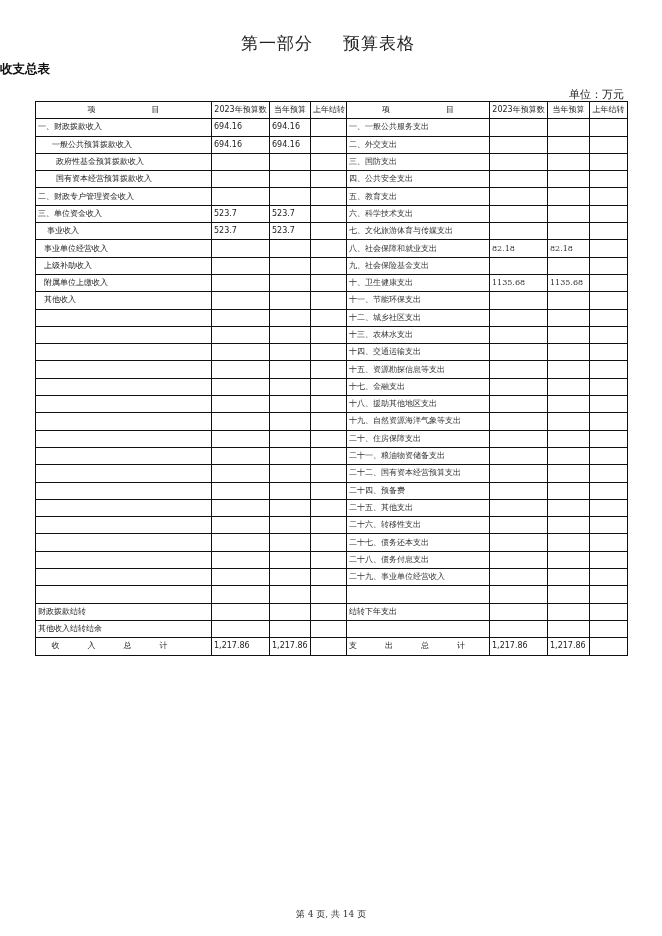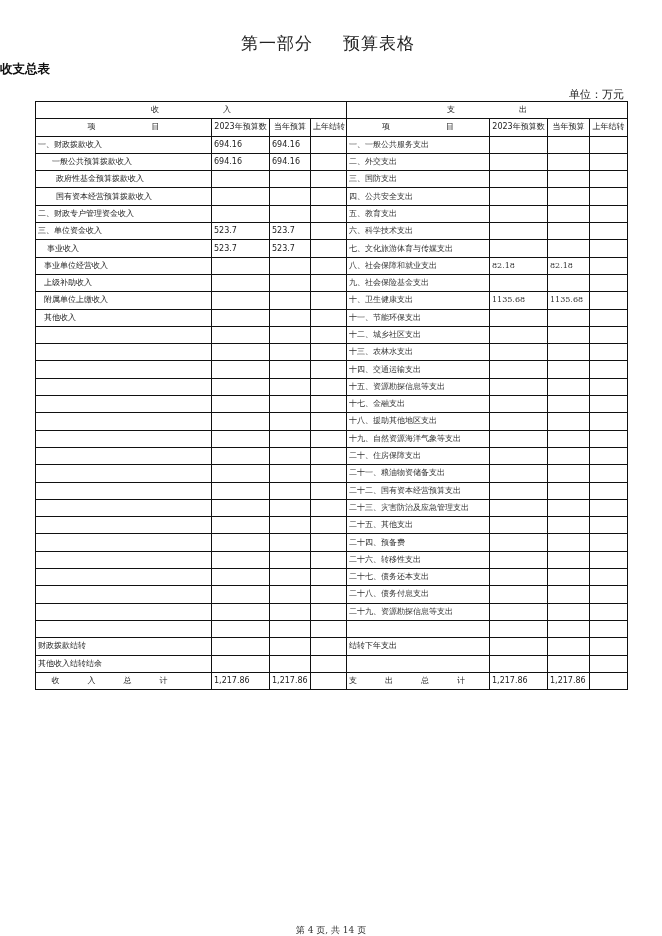--- a/index.html
+++ b/index.html
@@ -17,21 +17,21 @@
                   white-space:nowrap; overflow:hidden; line-height:16px; }
   .serif { font-family:"DejaVu Serif", serif; font-size:7.8px; color:#333; }
   .num { }
   .numl { text-align:left; }
   .center { text-align:center; }
   .ind1 { padding-left:16px !important; }
   .ind2 { padding-left:20px !important; }
   .ind3 { padding-left:11px !important; }
   .ind4 { padding-left:8px !important; }
   .footer { position:absolute; top:908px; left:0; width:662px; text-align:center;
-            font-family:"DejaVu Serif", serif; font-size:9px; color:#333;margin-top:16px; }
+            font-family:"DejaVu Serif", serif; font-size:9px; color:#333; }
   .sp { letter-spacing:7px; }
   .sp2 { letter-spacing:28px; }
 </style>
 </head>
 <body>
 
 <div class="title"><span>第一部分</span><span class="gap"></span><span>预算表格</span></div>
 <div class="subtitle">收支总表</div>
 <div class="unit">单位：万元</div>
 
@@ -41,24 +41,20 @@
       <col style="width:58px">
       <col style="width:41px">
       <col style="width:36px">
     <col style="width:143px">
       <col style="width:58px">
       <col style="width:42px">
       <col style="width:38px">
   </colgroup>
   <tbody id="tbody">
     <tr>
-      <td colspan="4" class="center">收　　　　　　　　入</td>
-      <td colspan="4" class="center">支　　　　　　　　出</td>
-    </tr>
-    <tr>
       <td class="center">项　　　　　　　目</td>
       <td class="center">2023年预算数</td>
       <td class="center">当年预算</td>
       <td class="center">上年结转</td>
       <td class="center">项　　　　　　　目</td>
       <td class="center">2023年预算数</td>
       <td class="center">当年预算</td>
       <td class="center">上年结转</td>
     </tr>
   <tr>
@@ -269,50 +265,40 @@
         <td class="serif">二十二、国有资本经营预算支出</td>
         <td class="serif numl"></td>
         <td class="serif numl"></td>
         <td class="serif numl"></td>
       </tr>
       <tr>
         <td></td>
         <td></td>
         <td></td>
         <td></td>
-        <td class="serif">二十三、灾害防治及应急管理支出</td>
+        <td class="serif">二十四、预备费</td>
         <td class="serif numl"></td>
         <td class="serif numl"></td>
         <td class="serif numl"></td>
       </tr>
       <tr>
         <td></td>
         <td></td>
         <td></td>
         <td></td>
         <td class="serif">二十五、其他支出</td>
         <td class="serif numl"></td>
         <td class="serif numl"></td>
         <td class="serif numl"></td>
       </tr>
       <tr>
         <td></td>
         <td></td>
         <td></td>
         <td></td>
-        <td class="serif">二十四、预备费</td>
-        <td class="serif numl"></td>
-        <td class="serif numl"></td>
-        <td class="serif numl"></td>
-      </tr>
-      <tr>
-        <td></td>
-        <td></td>
-        <td></td>
-        <td></td>
         <td class="serif">二十六、转移性支出</td>
         <td class="serif numl"></td>
         <td class="serif numl"></td>
         <td class="serif numl"></td>
       </tr>
       <tr>
         <td></td>
         <td></td>
         <td></td>
         <td></td>
@@ -329,21 +315,21 @@
         <td class="serif">二十八、债务付息支出</td>
         <td class="serif numl"></td>
         <td class="serif numl"></td>
         <td class="serif numl"></td>
       </tr>
       <tr>
         <td></td>
         <td></td>
         <td></td>
         <td></td>
-        <td class="serif">二十九、资源勘探信息等支出</td>
+        <td class="serif">二十九、事业单位经营收入</td>
         <td class="serif numl"></td>
         <td class="serif numl"></td>
         <td class="serif numl"></td>
       </tr>
       <tr>
         <td></td>
         <td></td>
         <td></td>
         <td></td>
         <td></td>

